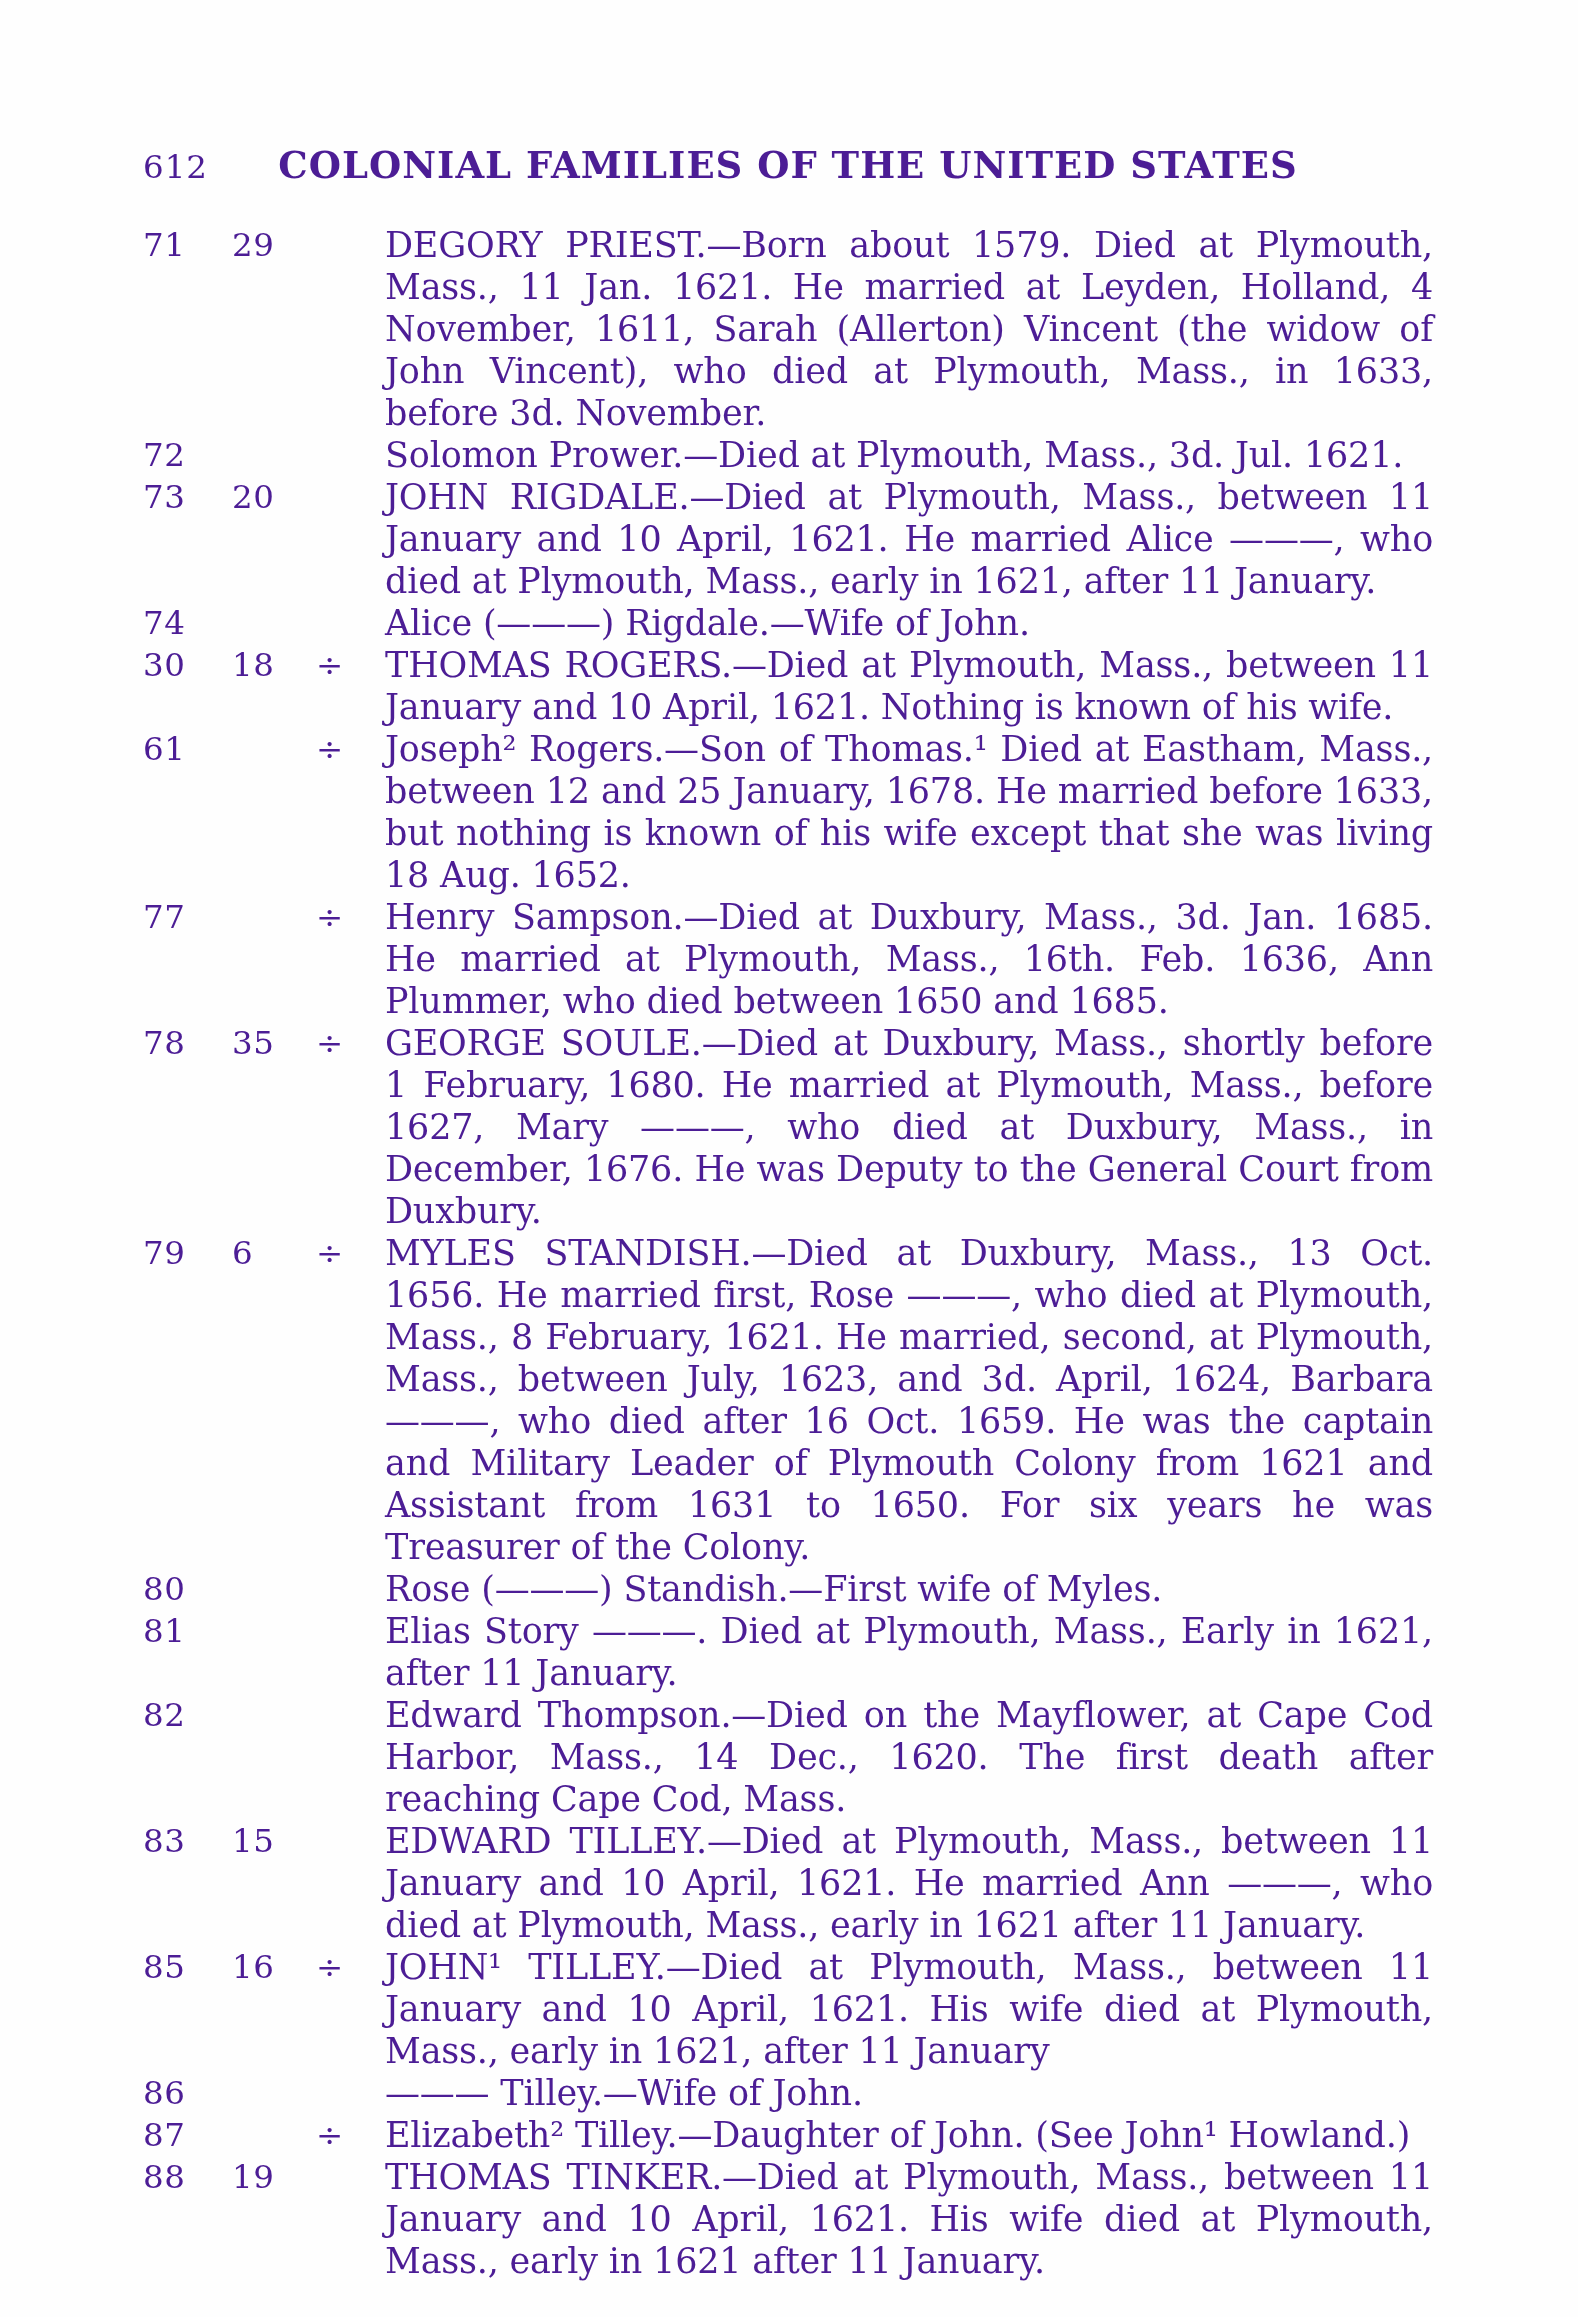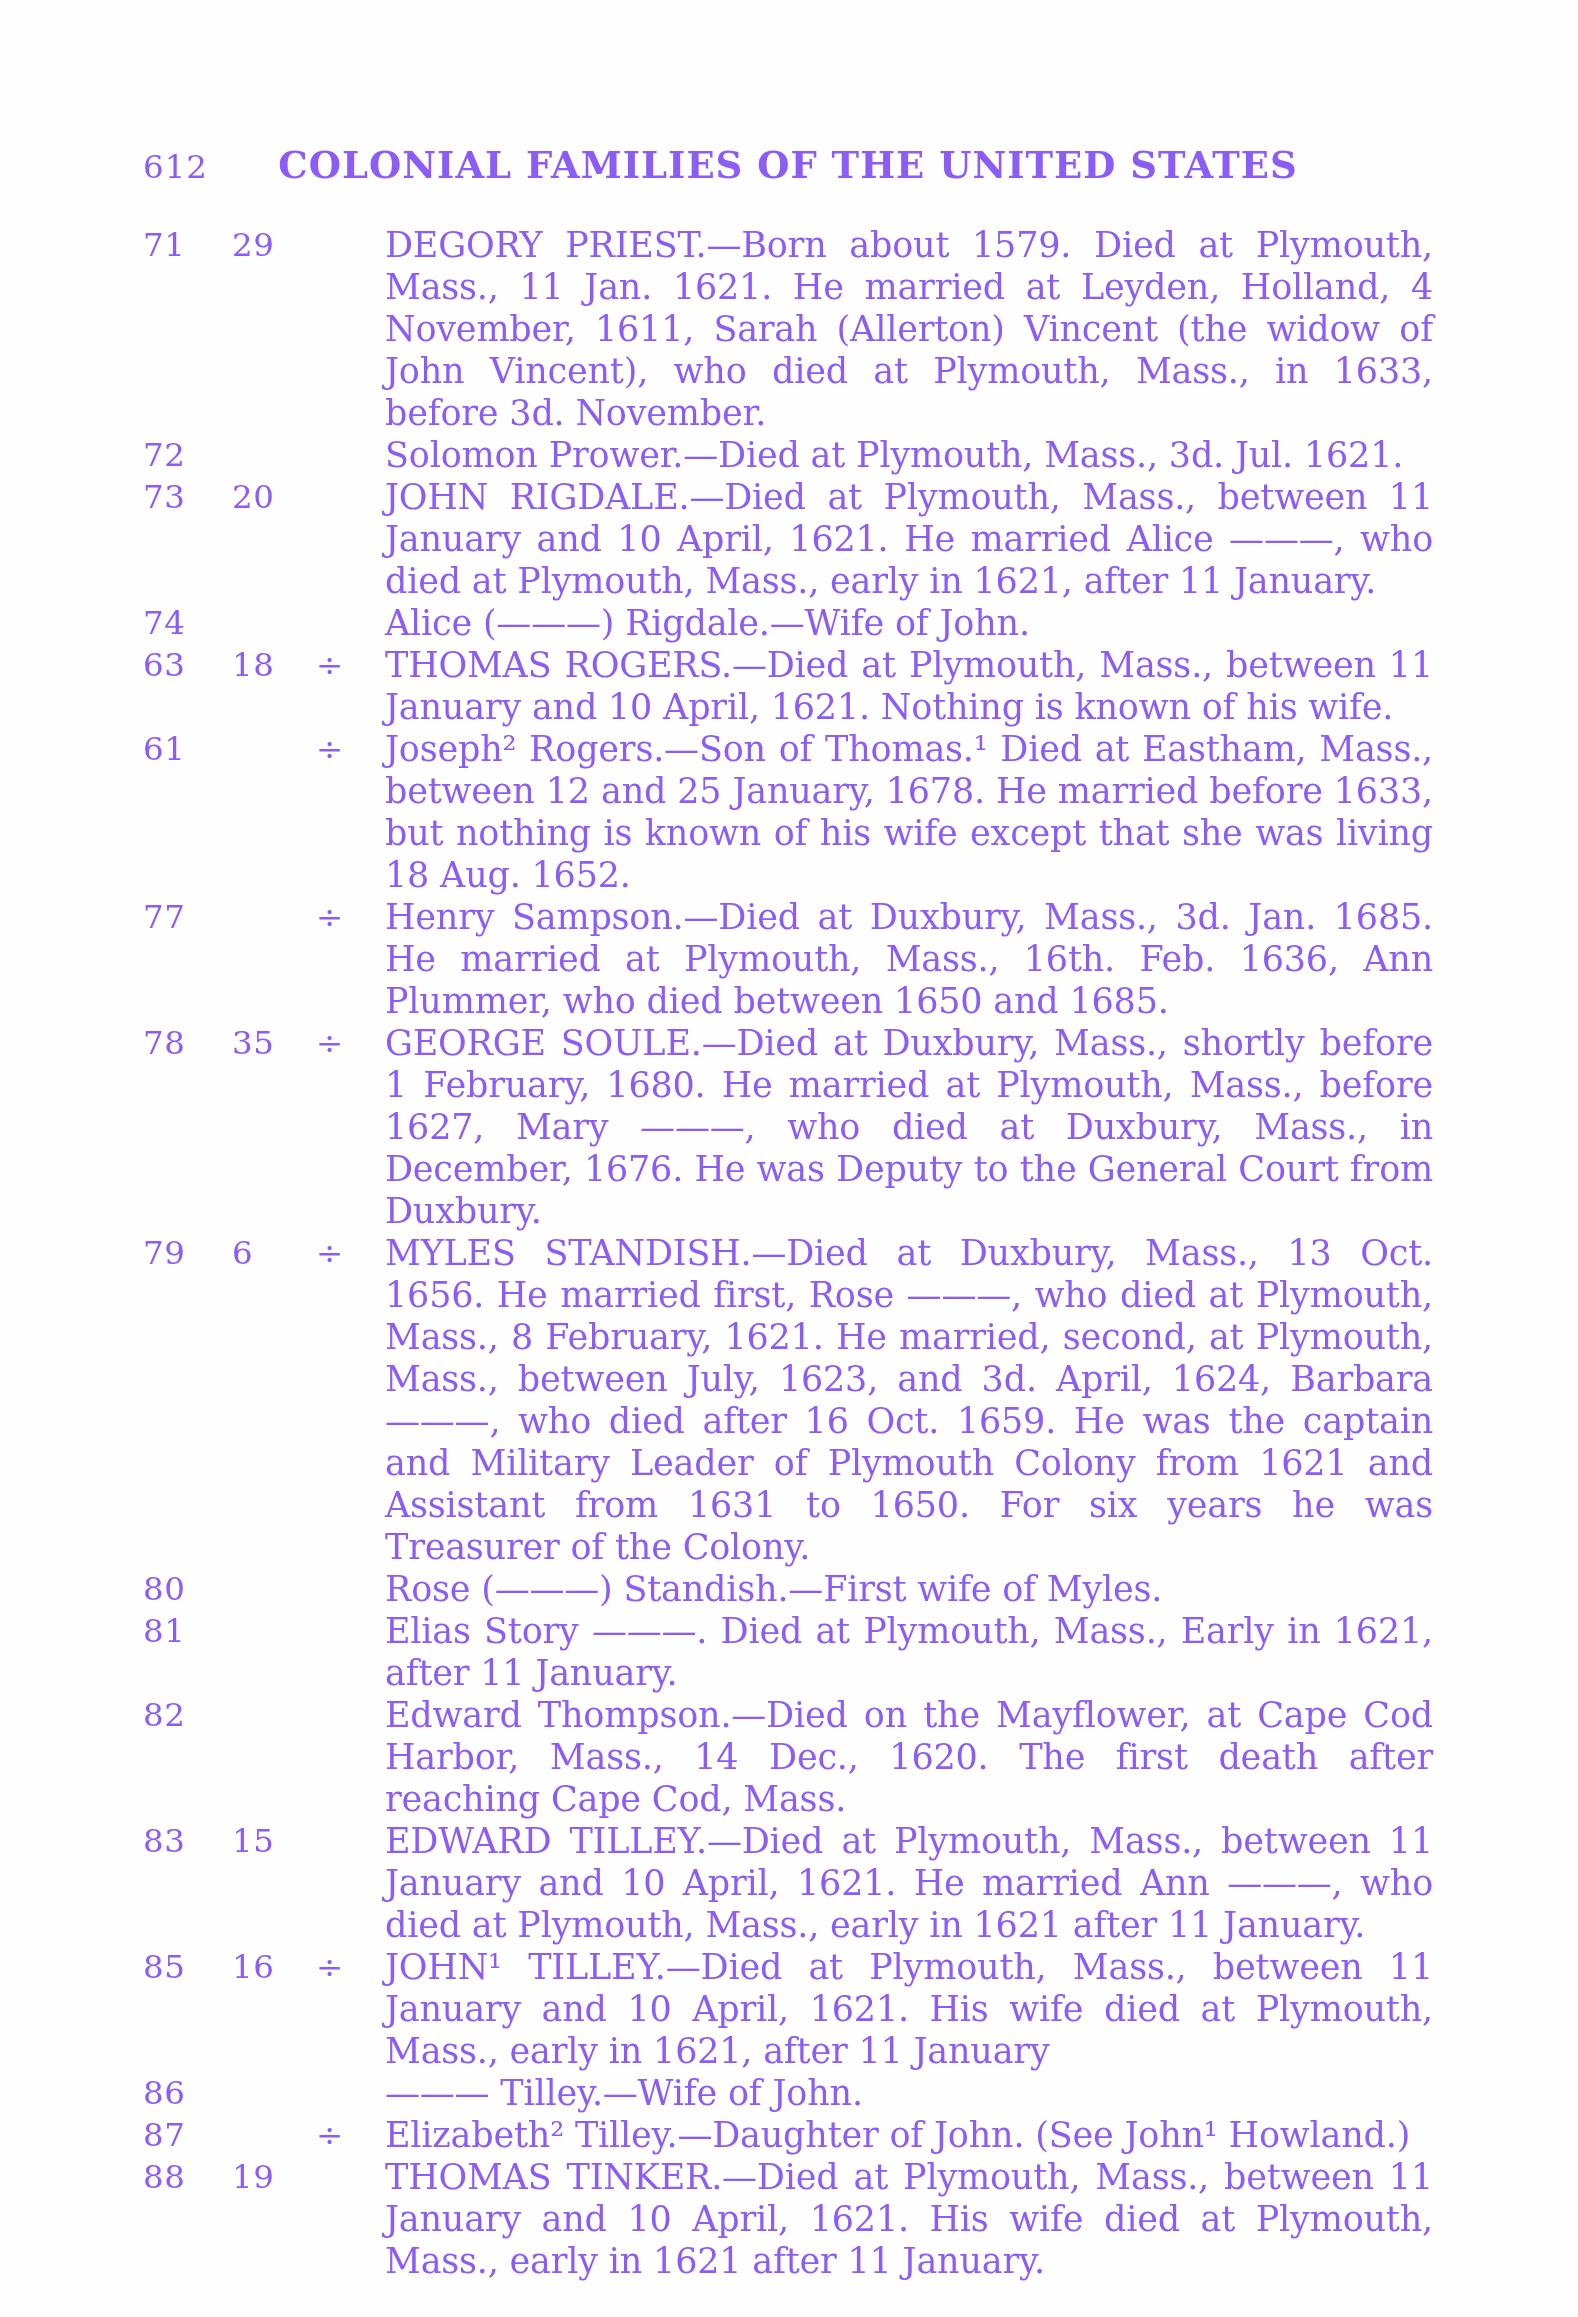--- a/index.html
+++ b/index.html
@@ -5,21 +5,21 @@
   html, body {
     margin: 0;
     padding: 0;
     background: #ffffff;
   }
   .page {
     position: relative;
     width: 1578px;
     height: 2318px;
     background: #fefefe;
-    color: #8b5cf6;
+    color: #4c1d95;
     font-family: "DejaVu Serif", "Liberation Serif", serif;
     overflow: hidden;
   }
   .page-header {
     position: absolute;
     top: 144px;
     left: 143px;
     width: 1290px;
     height: 47px;
   }
@@ -100,21 +100,21 @@
   </section>
 
   <section class="entry">
     <span class="num">74</span>
     <span class="ref"></span>
     <span class="mark"></span>
     <p class="text">Alice (———) Rigdale.—Wife of John.</p>
   </section>
 
   <section class="entry">
-    <span class="num">63</span>
+    <span class="num">30</span>
     <span class="ref">18</span>
     <span class="mark">÷</span>
     <p class="text">THOMAS ROGERS.—Died at Plymouth, Mass., between 11 January and 10 April, 1621.  Nothing is known of his wife.</p>
   </section>
 
   <section class="entry">
     <span class="num">61</span>
     <span class="ref"></span>
     <span class="mark">÷</span>
     <p class="text">Joseph² Rogers.—Son of Thomas.¹  Died at Eastham, Mass., between 12 and 25 January, 1678.  He married before 1633, but nothing is known of his wife except that she was living 18 Aug. 1652.</p>

